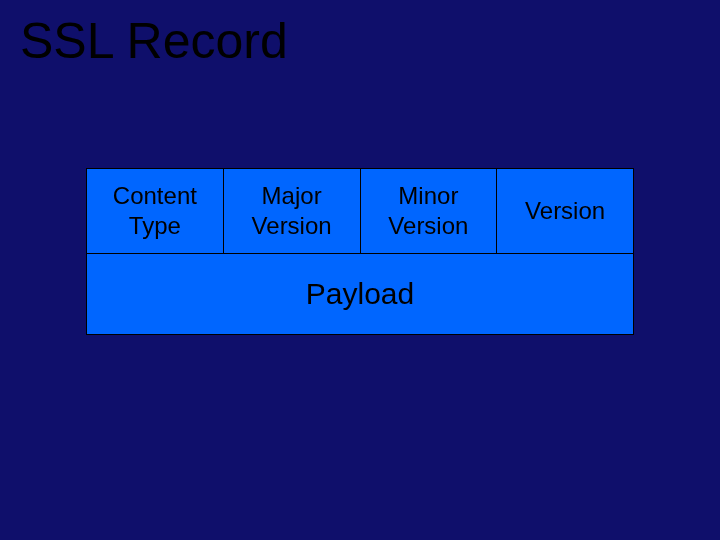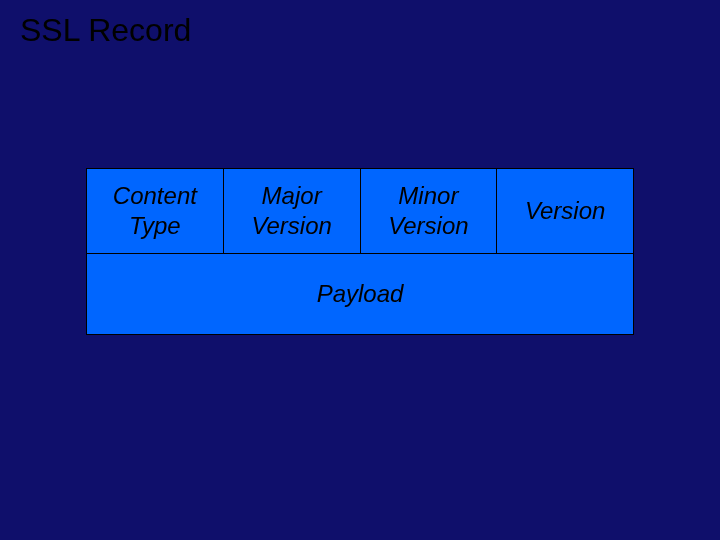--- a/index.html
+++ b/index.html
@@ -8,48 +8,47 @@
     width: 720px;
     height: 540px;
     background: #0f0f6b;
     font-family: "Comic Sans MS", "Chalkboard SE", cursive, sans-serif;
     overflow: hidden;
   }
   .title {
     position: absolute;
     top: 12px;
     left: 20px;
-    font-size: 32px;
+    font-size: 50px;
     color: #000000;
   }
   .table-wrap {
     position: absolute;
     top: 168px;
     left: 86px;
     width: 548px;
-    font-style: italic;
   }
   table {
     border-collapse: collapse;
     width: 100%;
     table-layout: fixed;
   }
   td {
     border: 1px solid #000000;
     background: #0066ff;
     color: #000000;
     text-align: center;
     vertical-align: middle;
     font-size: 24px;
     line-height: 1.25;
     padding: 8px 4px;
     height: 68px;
   }
   .payload-cell {
-    font-size: 24px;
+    font-size: 30px;
     height: 64px;
   }
 </style>
 </head>
 <body>
 
 <div class="title">SSL Record</div>
 
 <div class="table-wrap">
   <table>

